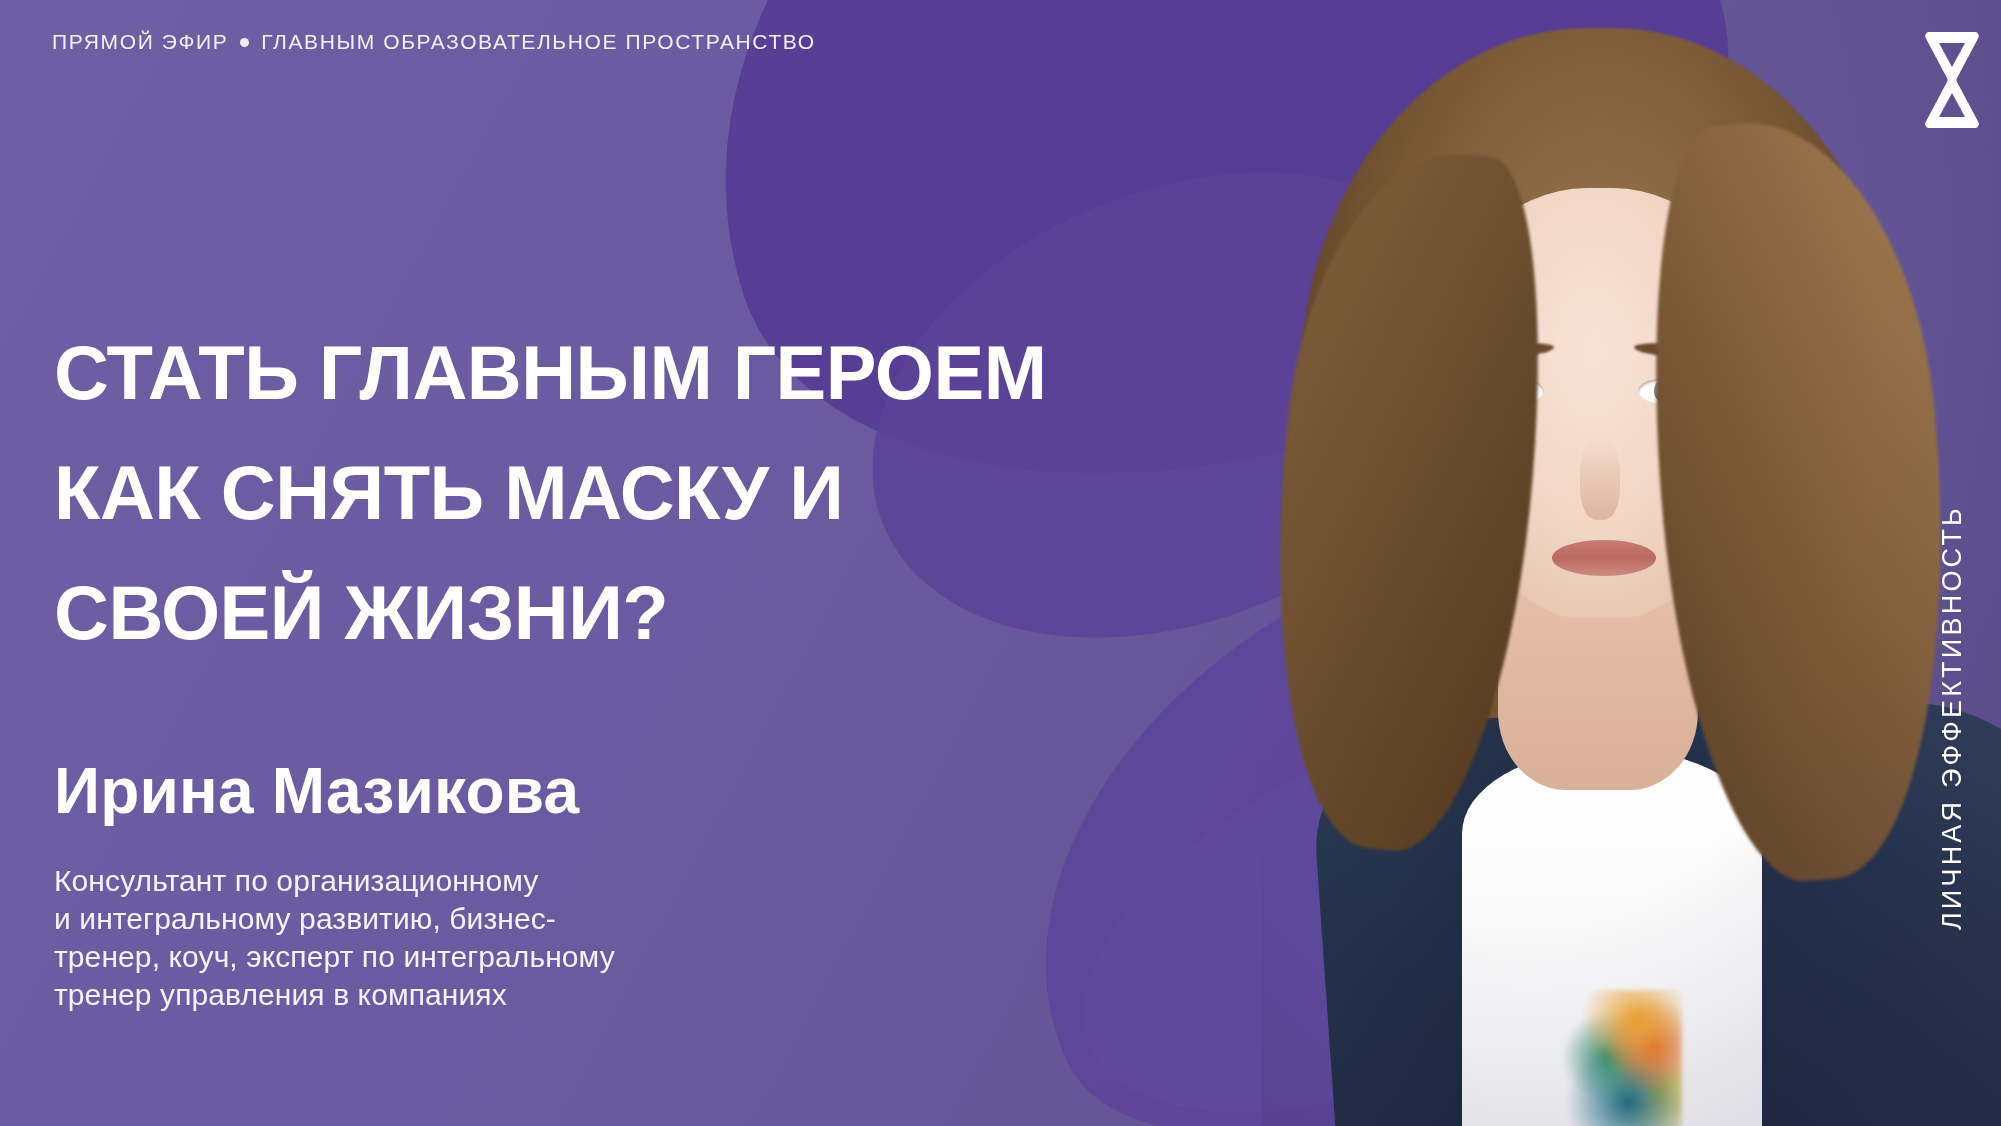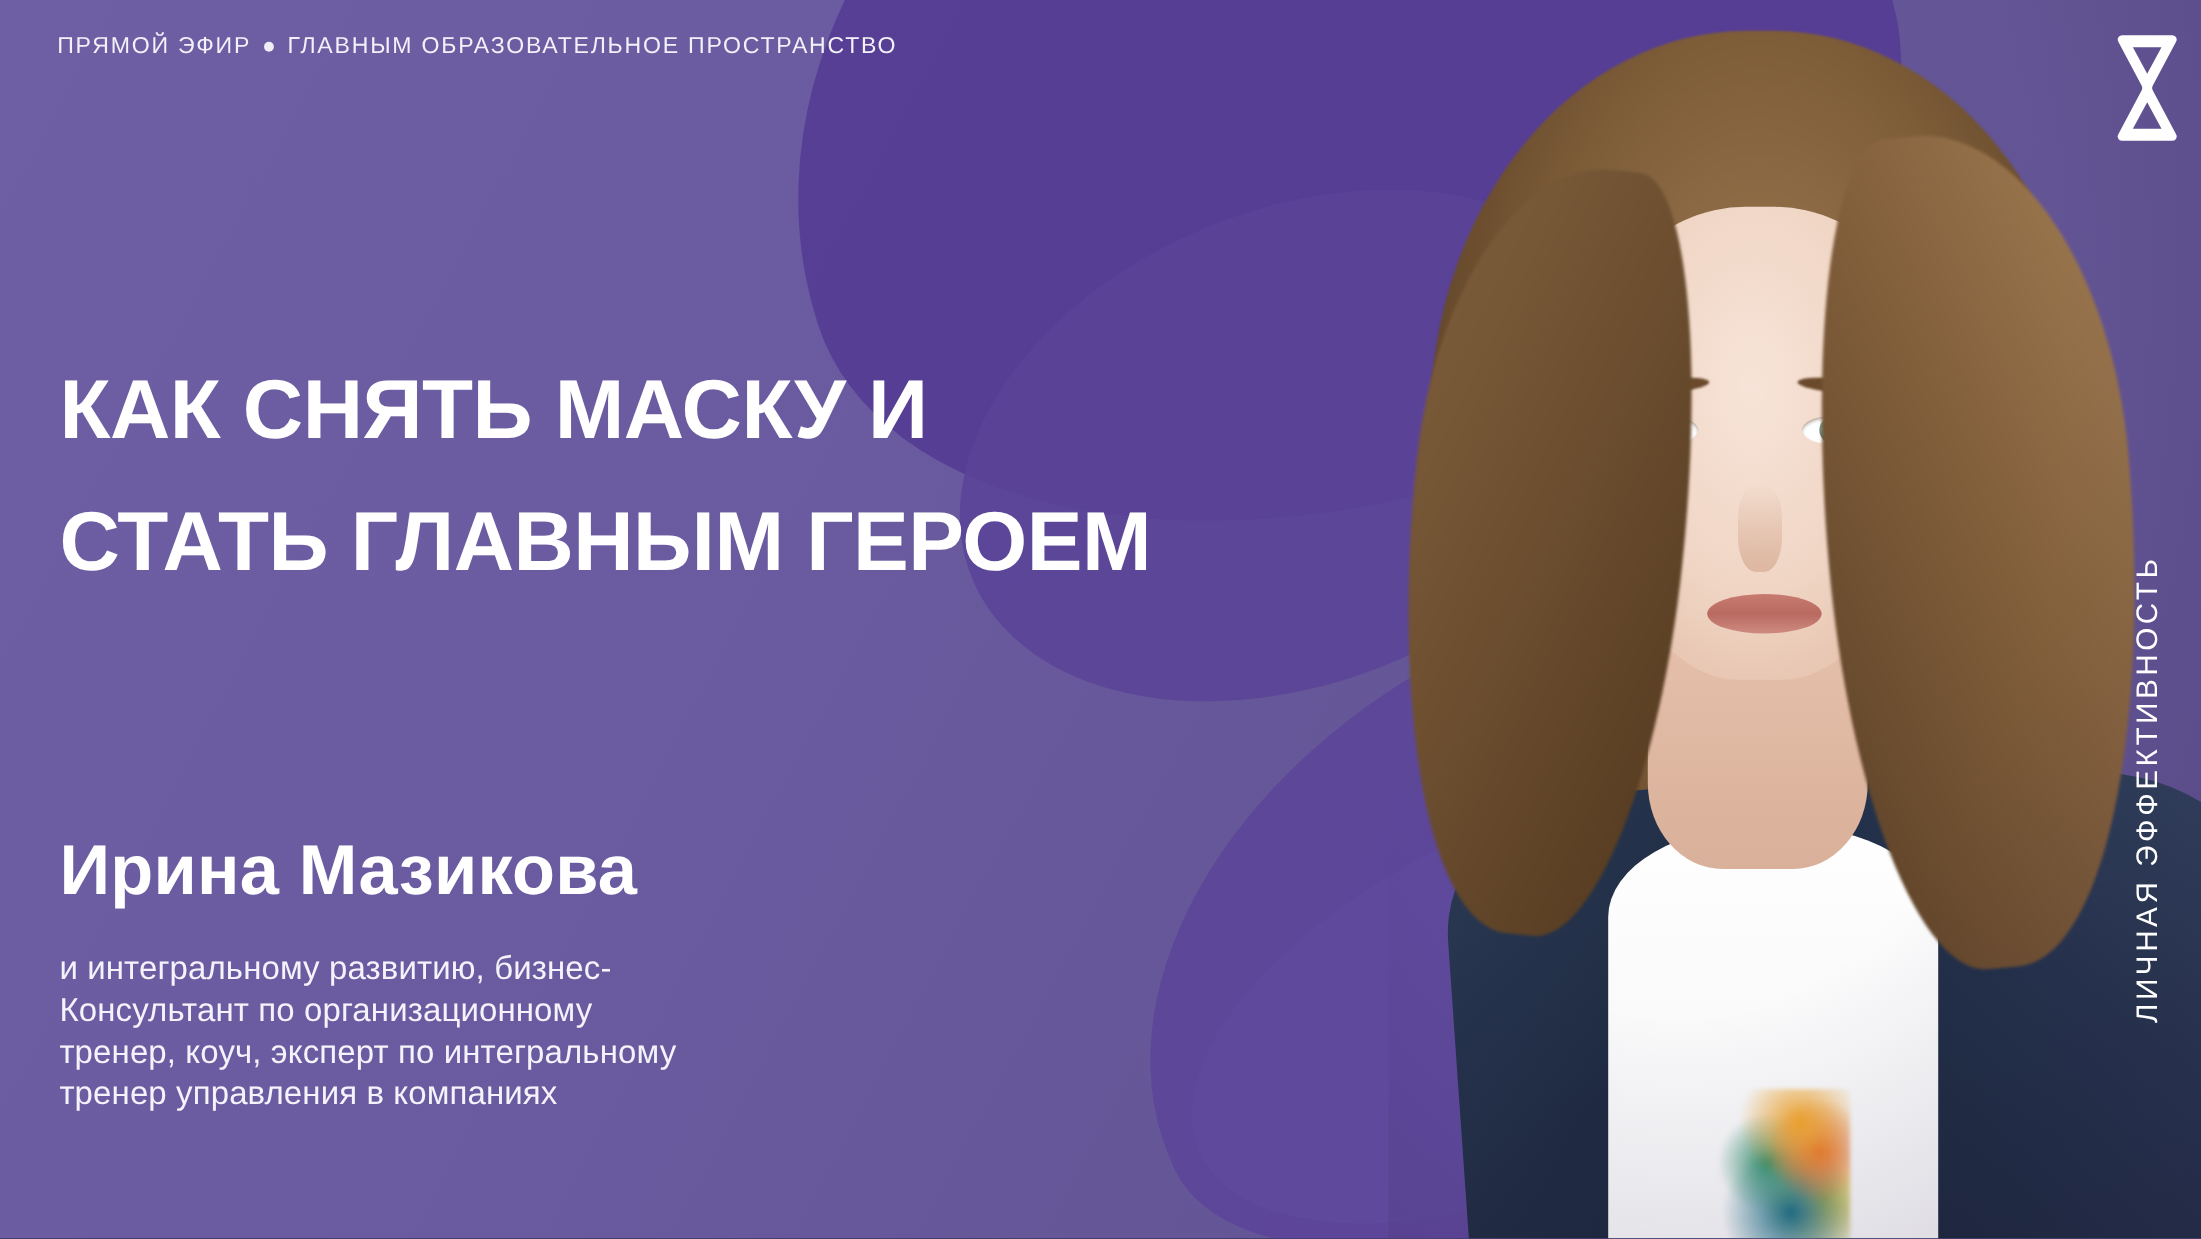--- a/index.html
+++ b/index.html
@@ -362,28 +362,29 @@
     <div class="ph-shadow"></div>
   </div>
 
   <div class="kicker">
     <span>ПРЯМОЙ ЭФИР</span>
     <span class="kicker-dot"></span>
     <span>ГЛАВНЫМ ОБРАЗОВАТЕЛЬНОЕ ПРОСТРАНСТВО</span>
   </div>
 
   <h1 class="headline">
+    <span class="ln">СТАТЬ ГЛАВНЫМ ГЕРОЕМ</span>
     <span class="ln">КАК СНЯТЬ МАСКУ И</span>
-    <span class="ln">СТАТЬ ГЛАВНЫМ ГЕРОЕМ</span>
+    <span class="ln">СВОЕЙ ЖИЗНИ?</span>
   </h1>
 
   <div class="speaker-name">Ирина Мазикова</div>
   <div class="speaker-desc">
+    <span class="ln">Консультант по организационному</span>
     <span class="ln">и интегральному развитию, бизнес-</span>
-    <span class="ln">Консультант по организационному</span>
     <span class="ln">тренер, коуч, эксперт по интегральному</span>
     <span class="ln">тренер управления в компаниях</span>
   </div>
 
   <div class="rail">
     <svg class="logo-mark" viewBox="0 0 62 108" aria-hidden="true">
       <path d="M8 6 h46 a4 4 0 0 1 3 6.5 L36 52 a4 4 0 0 0 0 4 L57 95.5 a4 4 0 0 1 -3 6.5 H8 a4 4 0 0 1 -3 -6.5 L26 56 a4 4 0 0 0 0 -4 L5 12.5 A4 4 0 0 1 8 6 Z
                M18 17 h26 l-13 24 Z
                M31 67 l13 24 H18 Z" fill="#ffffff" fill-rule="evenodd"></path>
     </svg>

